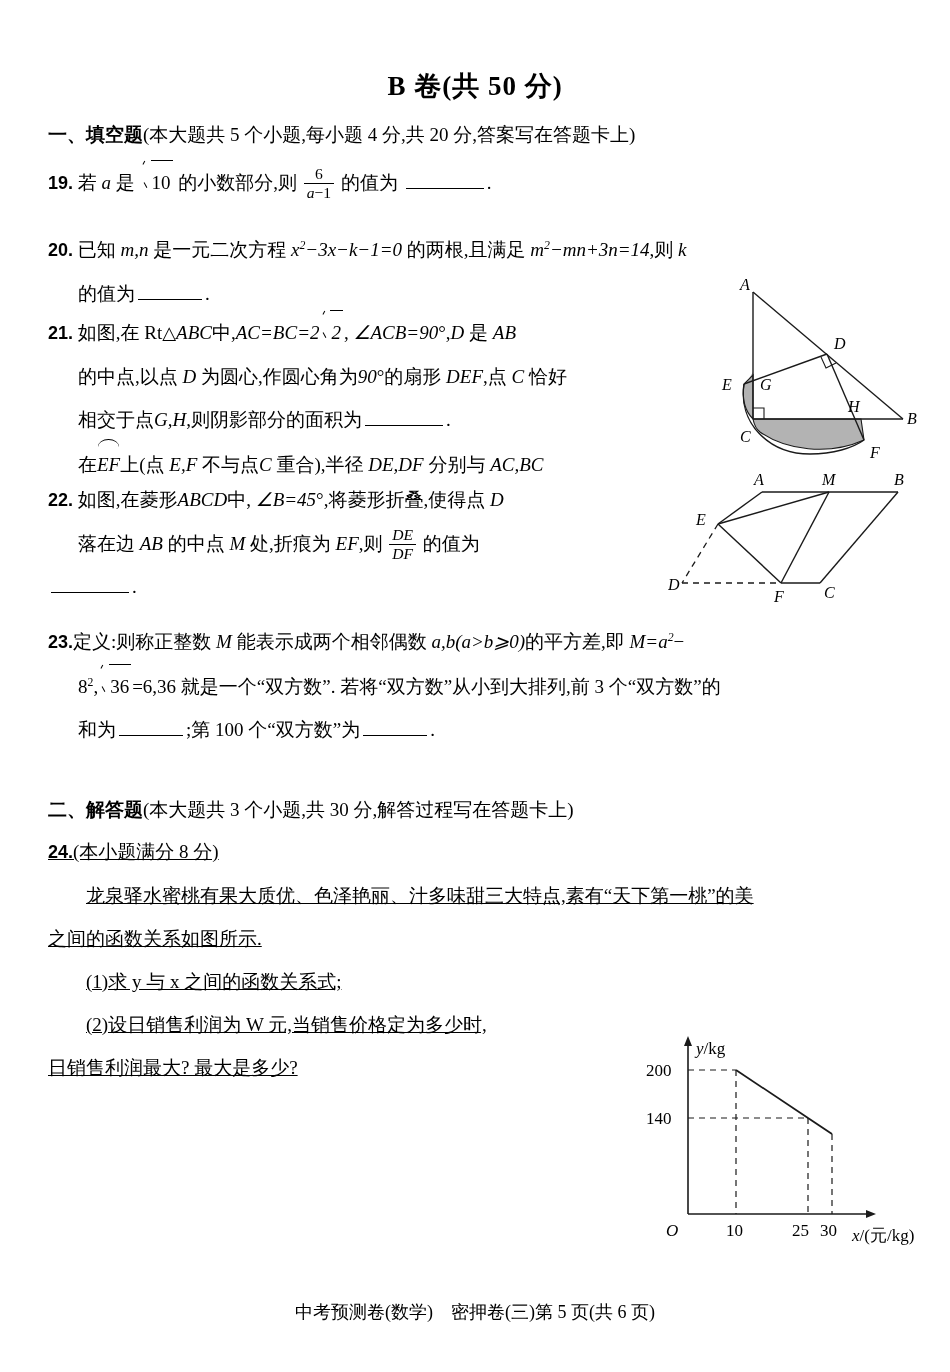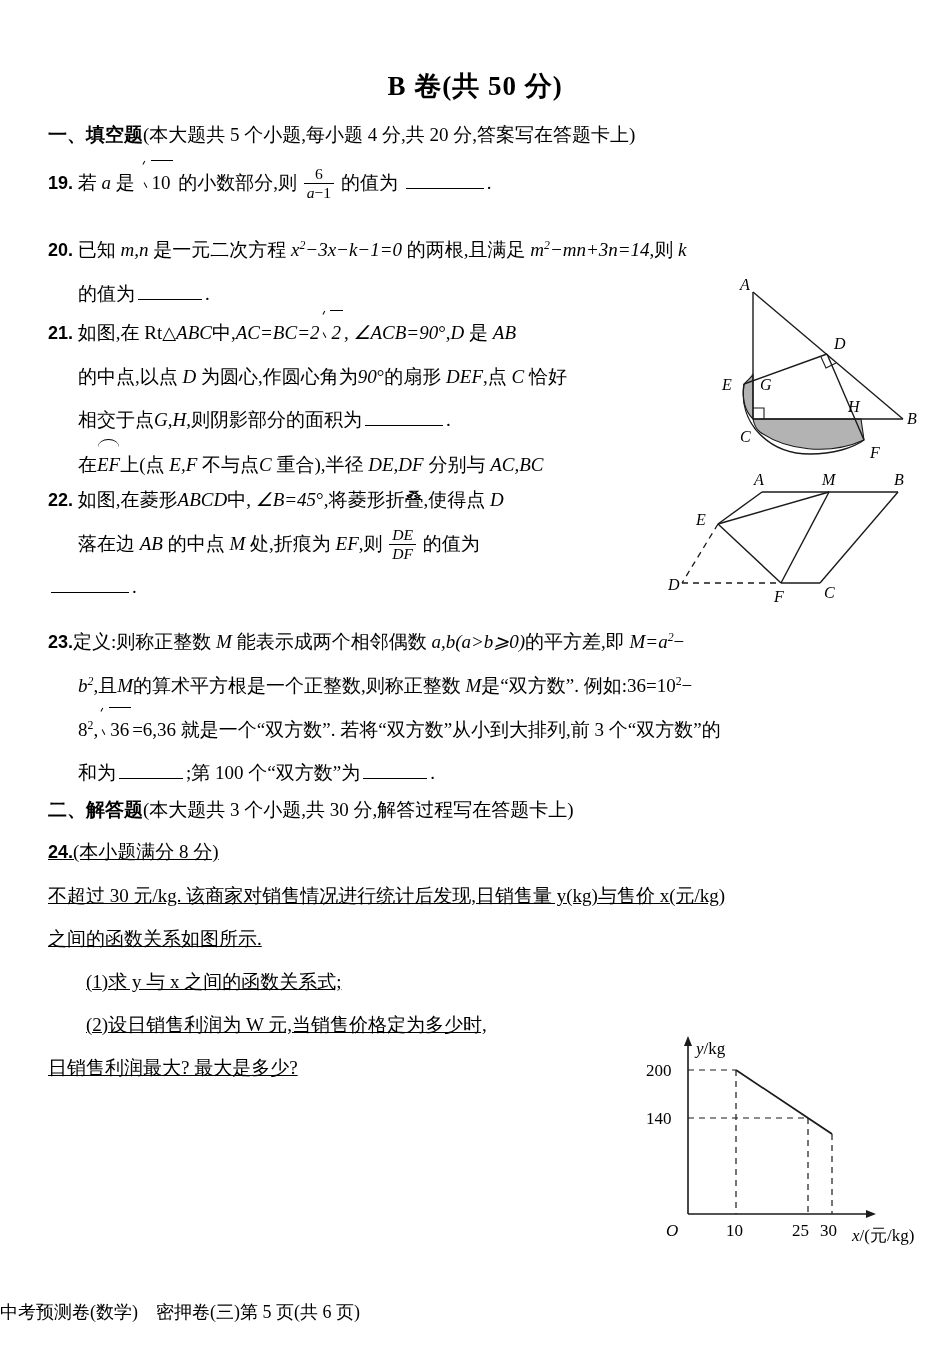--- a/index.html
+++ b/index.html
@@ -131,21 +131,21 @@
   .tri-sym { font-size: 0.95em; }
 
   
   .fig { position: absolute; }
 
   
   .footer {
     position: absolute;
     left: 0; top: 1300px;
     width: 950px;
-    text-align: left;
+    text-align: center;
     font-size: 18px;
   }
 </style>
 </head>
 <body>
 
 <div class="page">
 
   <div class="paper-title">B 卷(共 50 分)</div>
 
@@ -307,40 +307,36 @@
 
   <div class="q" style="left:48px; top:620px;">
     <span class="line">
       <span class="qnum">23.</span><span>定义:则称正整数</span>
       <span class="it">M</span>
       <span>能表示成两个相邻偶数</span>
       <span class="it">a,b(a&gt;b⩾0)</span><span>的平方差,即</span>
       <span class="it"><span>M=a</span><sup class="ex">2</sup></span><span>−</span>
     </span>
     <span class="line ind">
-      <span class="it"><span>b</span><sup class="ex">2</sup></span><span>,且</span><span class="it">M</span><span>的算术平方根是一个正整数,则称正整数</span>
-      <span class="it">M</span><span>是“双方数”. 例如:36=10</span><sup class="ex">2</sup><span>−</span>
-    </span>
-    <span class="line ind">
       <span><span>8</span><sup class="ex">2</sup></span><span>,</span><span class="sqrt"><span class="rad">36</span></span><span>=6,36 就是一个“双方数”. 若将“双方数”从小到大排列,前 3 个“双方数”的</span>
     </span>
     <span class="line ind">
       <span>和为</span><span class="blank b-md"></span><span>;第 100 个“双方数”为</span><span class="blank b-md"></span><span>.</span>
     </span>
   </div>
 
   <div class="section-head" id="sec-solve">
     <span class="bold">二、解答题</span><span>(本大题共 3 个小题,共 30 分,解答过程写在答题卡上)</span>
   </div>
 
   <div class="q" style="left:48px; top:830px;text-decoration:underline;">
     <span class="line">
       <span class="qnum">24.</span><span>(本小题满分 8 分)</span>
     </span>
-    <span class="line">不超过 30 元/kg. 该商家对销售情况进行统计后发现,日销售量 y(kg)与售价 x(元/kg)</span>
+    <span class="line" style="padding-left:38px;">龙泉驿水蜜桃有果大质优、色泽艳丽、汁多味甜三大特点,素有“天下第一桃”的美</span>
     <span class="line">之间的函数关系如图所示.</span>
     <span class="line" style="padding-left:38px;">(1)求 y 与 x 之间的函数关系式;</span>
     <span class="line" style="padding-left:38px;">(2)设日销售利润为 W 元,当销售价格定为多少时,</span>
     <span class="line">日销售利润最大? 最大是多少?</span>
   </div>
 
   <div class="fig" style="left:640px; top:1028px; width:300px; height:240px;">
     <svg width="300" height="240" viewBox="0 0 300 240">
 
       <line x1="48" y1="186" x2="48" y2="16" stroke="#1a1a1a" stroke-width="1.6"></line>

